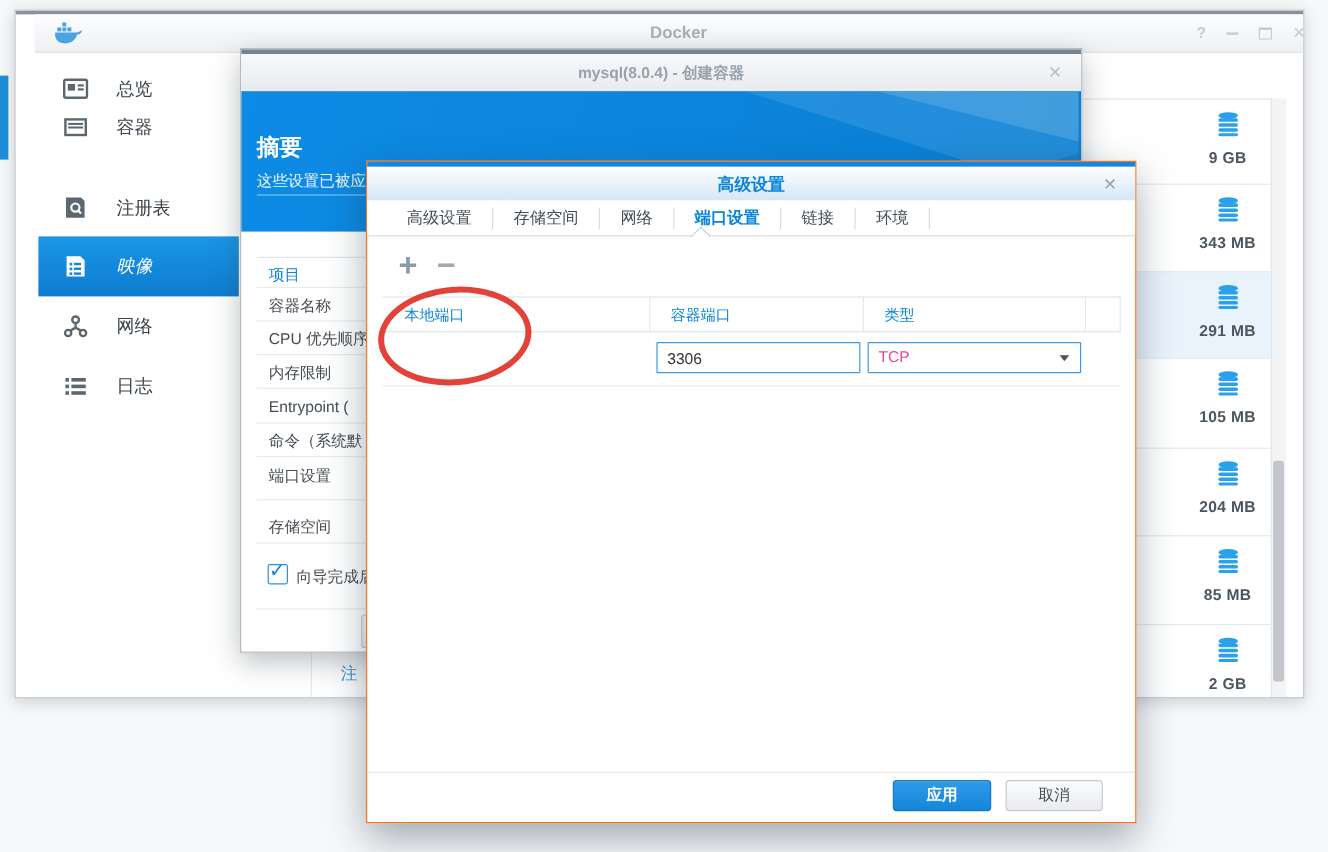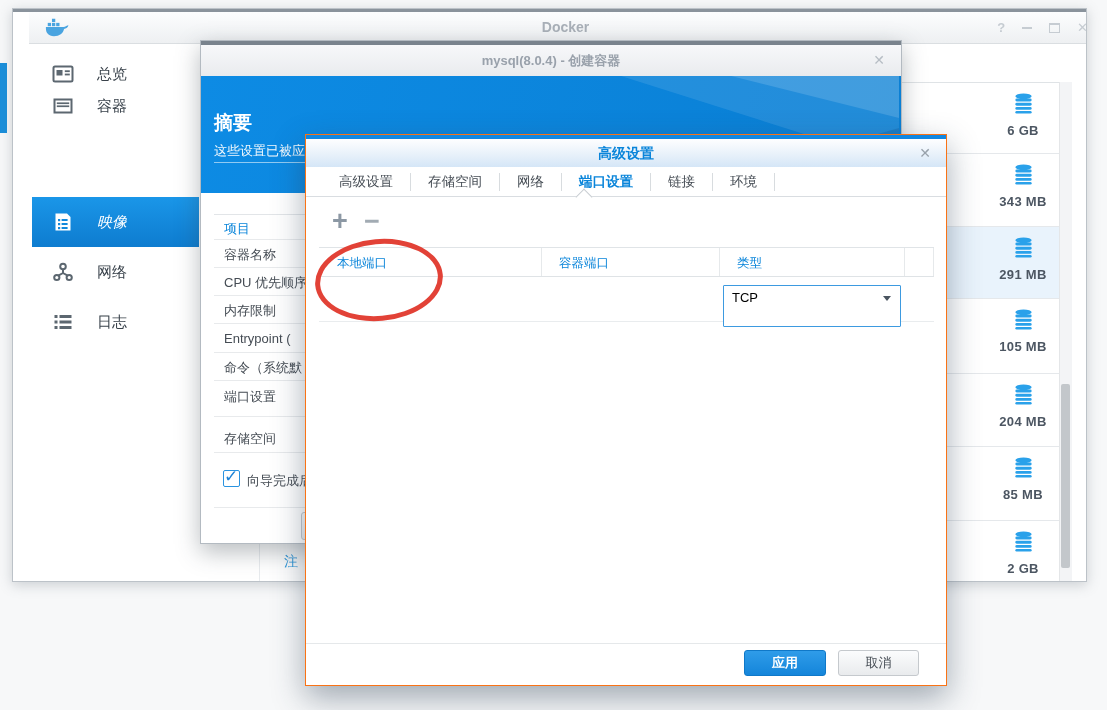--- a/index.html
+++ b/index.html
@@ -93,22 +93,22 @@
   .pm-add{left:26px;font-size:27px;color:#8c98a4;}
   .pm-del{left:58px;font-size:27px;color:#a2abb3;}
   .ptable{left:13px;top:112px;width:615px;position:absolute;}
   .hrow{height:28px;border-top:1px solid #e0e4e7;border-bottom:1px solid #dfe3e6;position:relative;}
   .hsep{position:absolute;top:0;bottom:0;width:1px;background:#e6e9eb;}
   .hcell{position:absolute;top:7px;font-size:12.5px;color:#0a85da;}
   .irow{height:44px;position:relative;border-bottom:1px solid #e9ecee;}
   .pinput{position:absolute;top:8px;height:26px;border:1px solid #3d9ae0;border-radius:1px;
     font-size:13px;color:#333;padding:0 8px;box-sizing:border-box;
     font-family:"Liberation Sans","DejaVu Sans",sans-serif;outline:none;}
-  .pselect{position:absolute;top:8px;height:42px;line-height:24px;border:1px solid #3d9ae0;border-radius:1px;
-    font-size:13px;color:#000000;padding:0 8px;box-sizing:border-box;background:#fff;cursor:pointer;}
+  .pselect{position:absolute;top:8px;height:26px;line-height:24px;border:1px solid #3d9ae0;border-radius:1px;
+    font-size:13px;color:#ec4899;padding:0 8px;box-sizing:border-box;background:#fff;cursor:pointer;}
   .caret{position:absolute;right:9px;top:10px;width:0;height:0;
     border-left:4.5px solid transparent;border-right:4.5px solid transparent;border-top:5.5px solid #4a5560;}
   .red-ellipse{left:9px;top:104px;width:118px;height:72px;border:5px solid #e0382c;
     border-radius:50%;transform:rotate(-5deg);z-index:6;position:absolute;opacity:.95;}
   .foot-line{left:0;top:508px;width:100%;height:1px;background:#e5e8ea;position:absolute;}
   .btn{position:absolute;top:515px;height:26px;line-height:24px;text-align:center;
     border-radius:3px;font-size:13px;box-sizing:border-box;cursor:pointer;}
   .btn-apply{left:438px;width:82px;background:linear-gradient(#2f9ce9,#1485da);
     border:1px solid #0f78c8;color:#fff;font-weight:bold;}
   .btn-cancel{left:532px;width:81px;background:linear-gradient(#fbfcfd,#e9ebed);
@@ -158,20 +158,30 @@
   <div class="abs side-item" style="top:72px">
     <span class="sicon">
       <svg width="22" height="22" viewBox="0 0 22 22">
           <rect x="2.5" y="4.5" width="17" height="13" fill="none" stroke="#5c6770" stroke-width="2"></rect>
           <rect x="4.8" y="7.4" width="12.4" height="1.7" fill="#5c6770"></rect>
           <rect x="4.8" y="10.4" width="12.4" height="1.7" fill="#5c6770"></rect>
         </svg>
     </span>
     <span class="lbl">容器</span>
   </div>
+  <div class="abs side-item" style="top:139px">
+    <span class="sicon">
+      <svg width="22" height="22" viewBox="0 0 22 22">
+          <path fill="#5c6770" d="M3 2.5 h12.5 l3 3 V19.5 H3 Z"></path>
+          <circle cx="10.8" cy="11" r="3.4" fill="none" stroke="#fff" stroke-width="1.8"></circle>
+          <line x1="13.2" y1="13.6" x2="15.6" y2="16" stroke="#fff" stroke-width="1.8"></line>
+        </svg>
+    </span>
+    <span class="lbl">注册表</span>
+  </div>
   <div class="abs side-item active" style="top:188px">
     <span class="sicon">
       <svg width="22" height="22" viewBox="0 0 22 22">
           <path fill="#fff" d="M3.5 2.5 h11.5 l3.5 3.5 V19.5 H3.5 Z"></path>
           <rect x="6" y="8" width="2.2" height="2.2" fill="#1188dc"></rect>
           <rect x="9.6" y="8" width="6" height="2" fill="#1188dc"></rect>
           <rect x="6" y="12" width="2.2" height="2.2" fill="#1188dc"></rect>
           <rect x="9.6" y="12" width="6" height="2" fill="#1188dc"></rect>
           <rect x="6" y="16" width="2.2" height="2.2" fill="#1188dc"></rect>
           <rect x="9.6" y="16" width="6" height="2" fill="#1188dc"></rect>
@@ -206,21 +216,21 @@
 
   <div class="abs list-rows">
     <div class="size-row" style="top:0;height:70px">
       <div class="size-wrap"><span><svg width="23" height="24" viewBox="0 0 24 24" fill="#2aa1ea">
               <ellipse cx="12" cy="4" rx="8.5" ry="3"></ellipse>
               <rect x="3.5" y="6.2" width="17" height="3.1" rx="1.5"></rect>
               <rect x="3.5" y="10.6" width="17" height="3.1" rx="1.5"></rect>
               <rect x="3.5" y="15" width="17" height="3.1" rx="1.5"></rect>
               <rect x="3.5" y="19.4" width="17" height="2.6" rx="1.3"></rect>
             </svg></span>
-        <div class="size-label">6 GB</div></div>
+        <div class="size-label">9 GB</div></div>
     </div>
     <div class="size-row sep" style="top:70px;height:73px">
       <div class="size-wrap"><span><svg width="23" height="24" viewBox="0 0 24 24" fill="#2aa1ea">
               <ellipse cx="12" cy="4" rx="8.5" ry="3"></ellipse>
               <rect x="3.5" y="6.2" width="17" height="3.1" rx="1.5"></rect>
               <rect x="3.5" y="10.6" width="17" height="3.1" rx="1.5"></rect>
               <rect x="3.5" y="15" width="17" height="3.1" rx="1.5"></rect>
               <rect x="3.5" y="19.4" width="17" height="2.6" rx="1.3"></rect>
             </svg></span>
         <div class="size-label">343 MB</div></div>
@@ -349,20 +359,21 @@
     <div class="hrow">
       <div class="hcell" style="left:18px">本地端口</div>
       <div class="hcell" style="left:240px">容器端口</div>
       <div class="hcell" style="left:418px">类型</div>
       <div class="hsep" style="left:222px"></div>
       <div class="hsep" style="left:400px"></div>
       <div class="hsep" style="left:585px"></div>
       <div class="hsep" style="left:614px"></div>
     </div>
     <div class="irow">
+      <input class="pinput" style="left: 228px; width: 170px;" value="3306">
       <div class="pselect" style="left:404px;width:178px">
         <span>TCP</span>
         <span class="caret"></span>
       </div>
     </div>
   </div>
 
   <div class="red-ellipse"></div>
 
   <div class="foot-line"></div>

